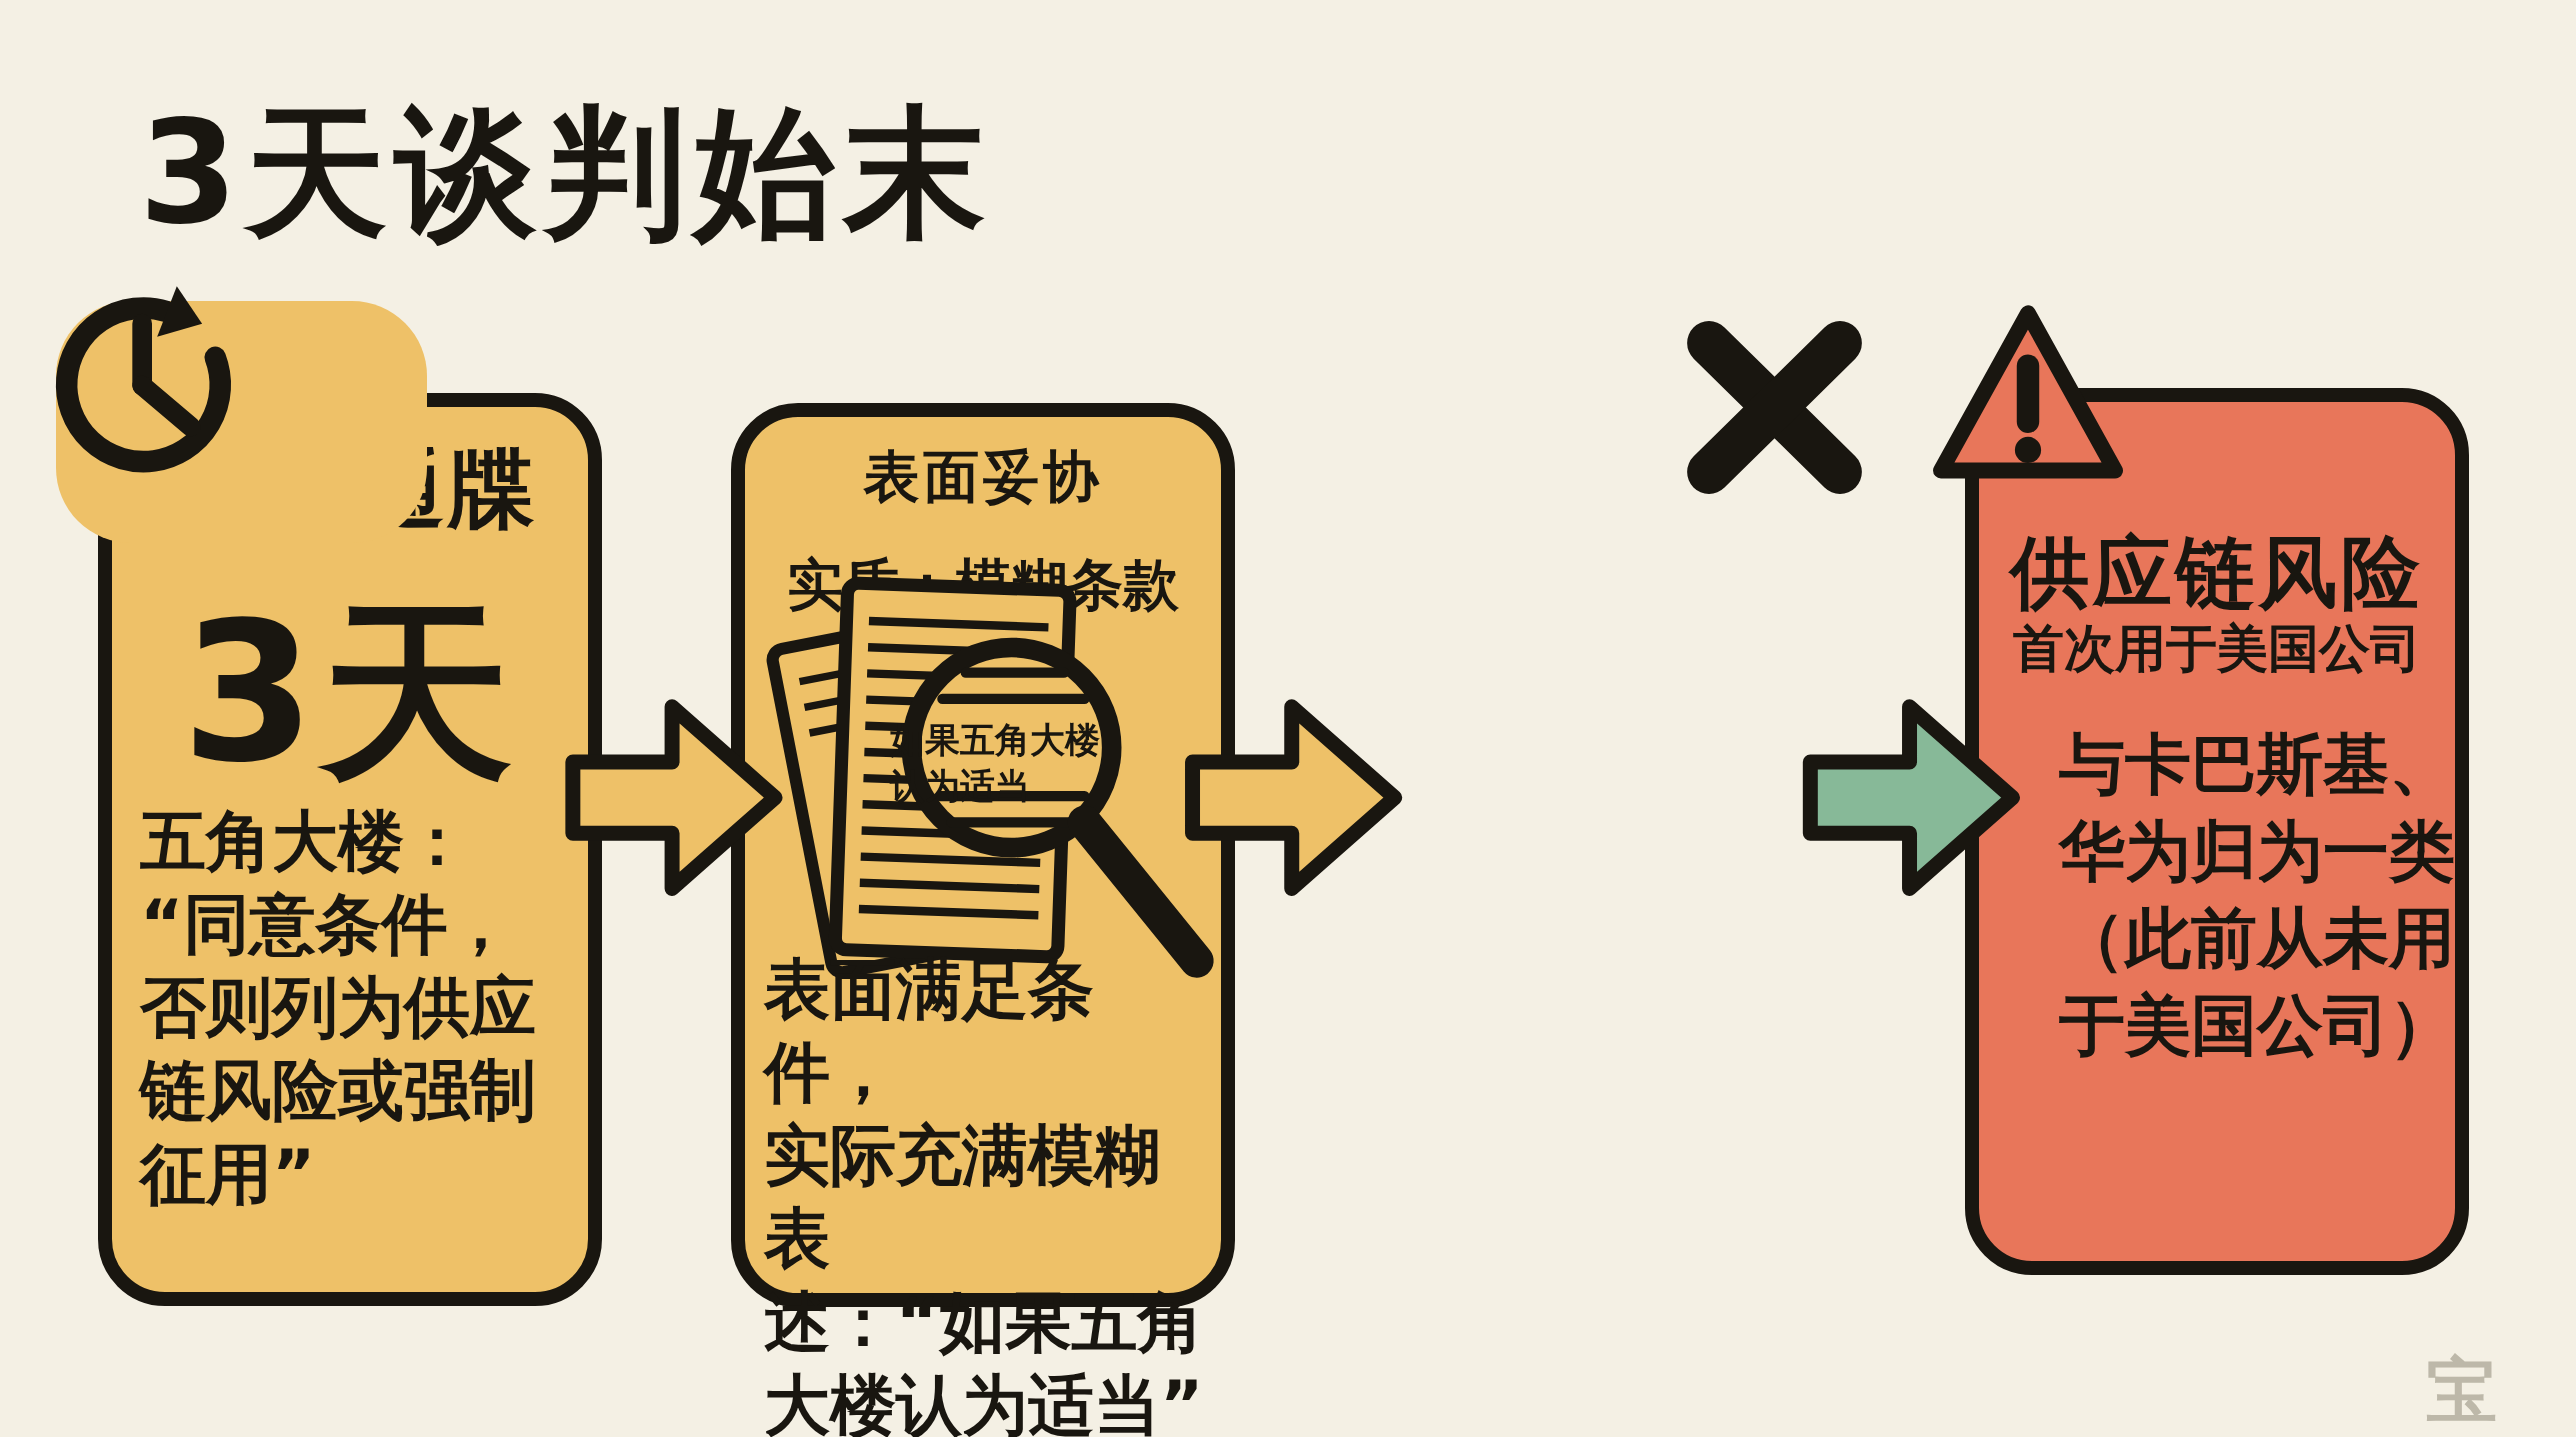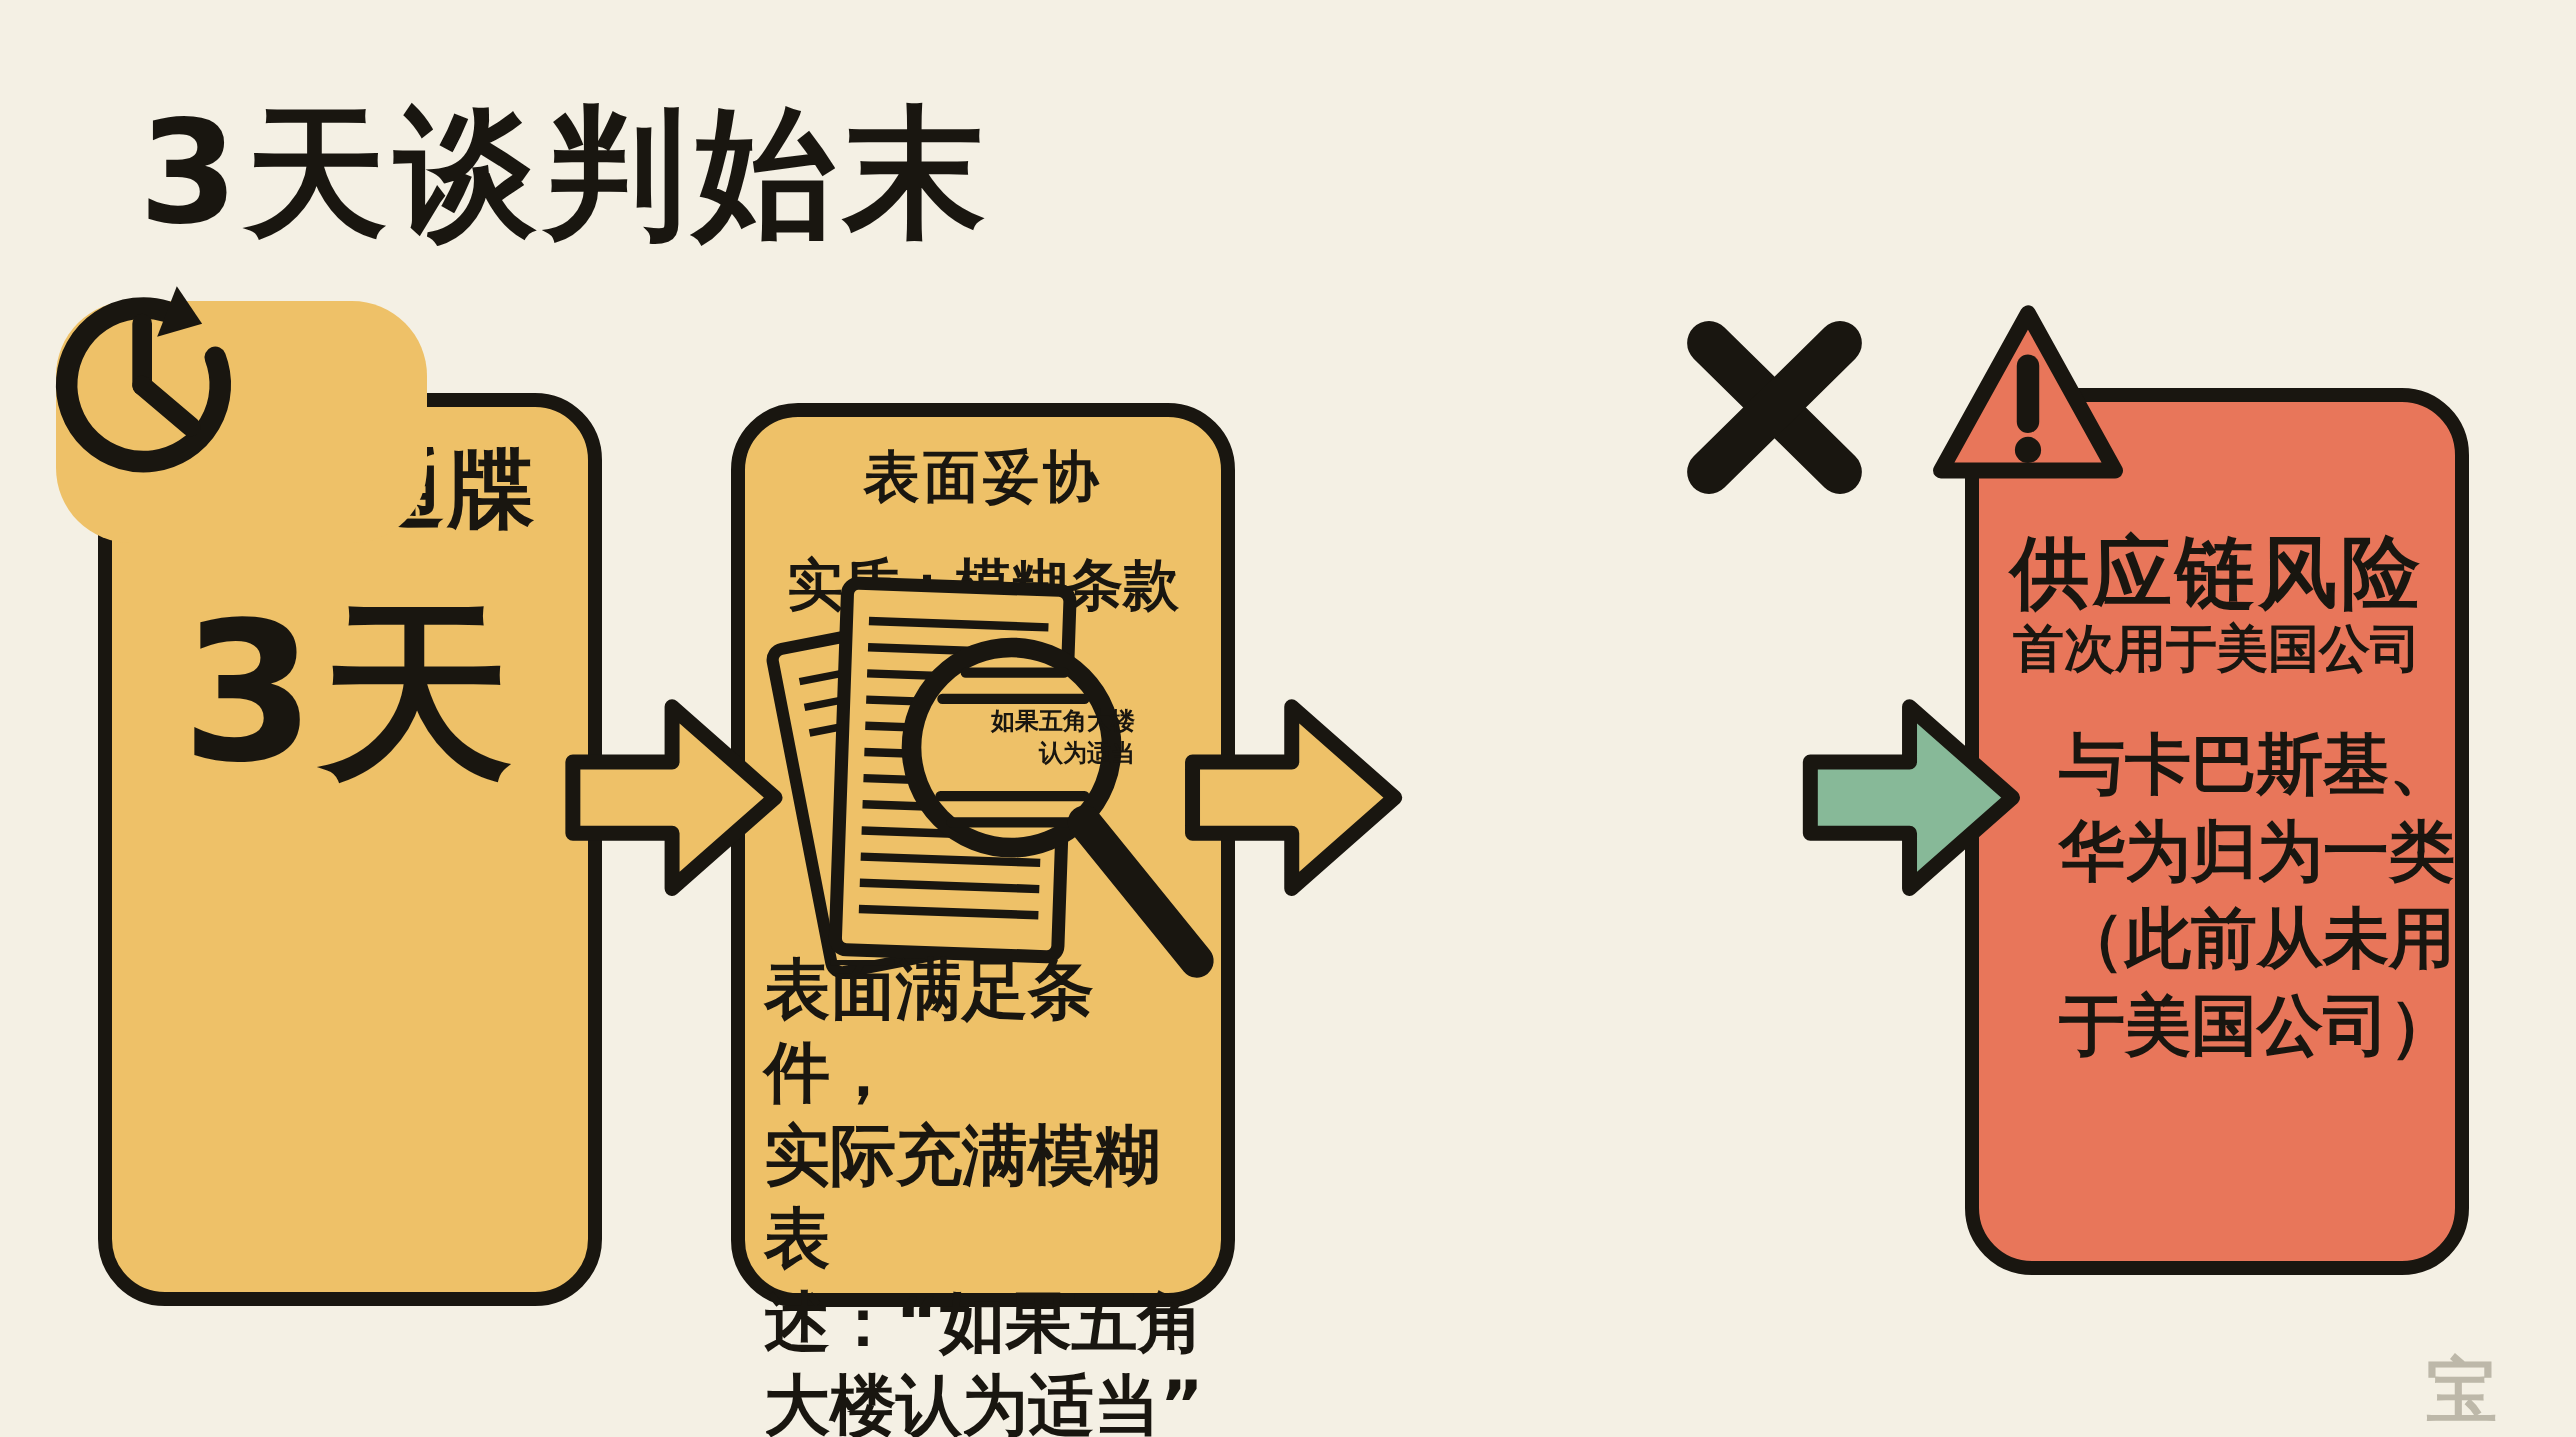--- a/index.html
+++ b/index.html
@@ -69,22 +69,22 @@
   
   .clock-blob{
     position:absolute;left:56px;top:301px;width:371px;height:242px;
     background:var(--yellow);border-radius:75px;z-index:3;
   }
   .clock-svg{position:absolute;left:41px;top:275px;width:222px;height:222px;z-index:4;overflow:visible;}
 
   
   .doc-svg{position:absolute;left:29px;top:162px;width:449px;height:440px;overflow:visible;}
   .lens-label{
-    position:absolute;left:145px;top:289px;width:245px;
-    text-align:right;font-size:24px;font-weight:700;line-height:1.32;z-index:5;
+    position:absolute;left:145px;top:300px;width:245px;
+    text-align:left;font-size:35px;font-weight:700;line-height:1.32;z-index:5;
   }
 
   
   .x-svg{position:absolute;left:1678px;top:315px;width:193px;height:185px;z-index:4;overflow:visible;}
 
   
   .warn-svg{position:absolute;left:1926px;top:300px;width:204px;height:195px;z-index:4;overflow:visible;}
 
   
   .arrows-svg{position:absolute;left:0;top:0;width:2576px;height:1438px;z-index:3;pointer-events:none;}
@@ -103,20 +103,25 @@
 </head>
 <body>
 
 <div class="canvas">
 
   <div class="main-title">3天谈判始末</div>
 
   <div class="panel yellow" id="panel-1">
     <div class="heading">最后通牒</div>
     <div class="bignum">3天</div>
+    <div class="body pre">五角大楼：
+“同意条件，
+否则列为供应
+链风险或强制
+征用”</div>
   </div>
 
   <div class="clock-blob"></div>
   <svg class="clock-svg" viewBox="0 0 237 237">
     <path class="ink-stroke" stroke-width="23" stroke-linecap="round" d="M 186 88 A 82 82 0 1 1 134 39"></path>
     <polygon class="ink-fill" points="145,12 124,66 172,52"></polygon>
     <line class="ink-stroke" stroke-width="21" stroke-linecap="round" x1="108" y1="118" x2="108" y2="52"></line>
     <line class="ink-stroke" stroke-width="21" stroke-linecap="round" x1="108" y1="118" x2="160" y2="162"></line>
   </svg>
 

